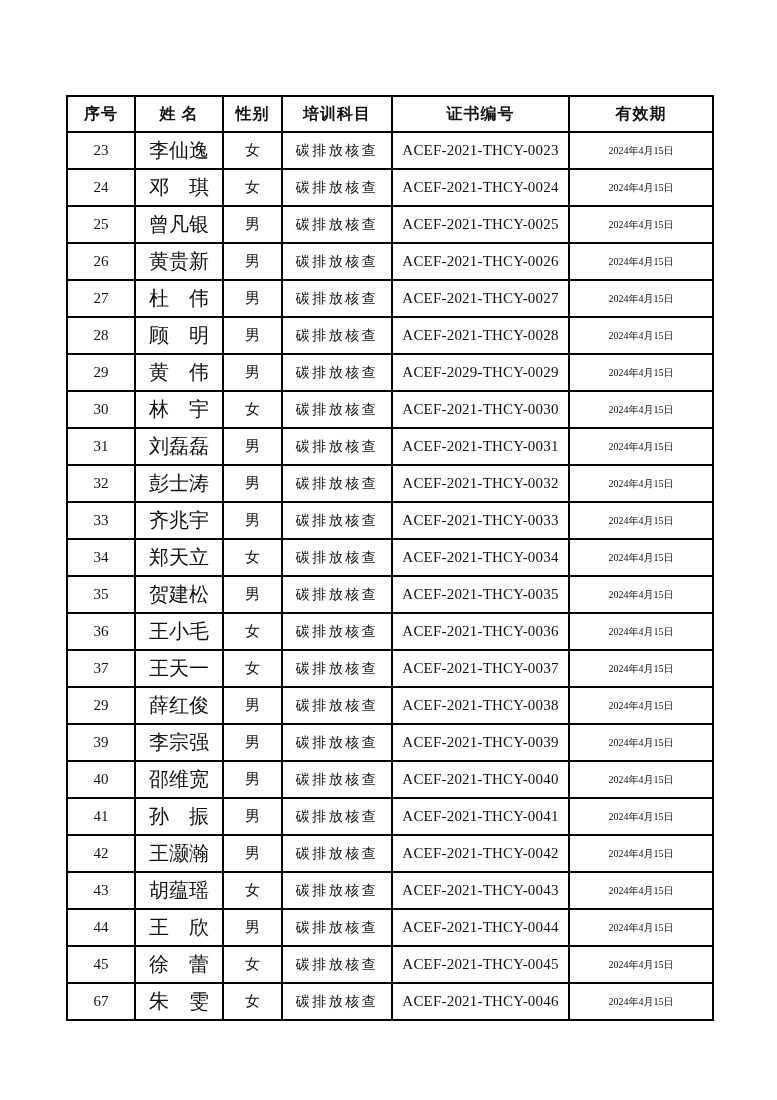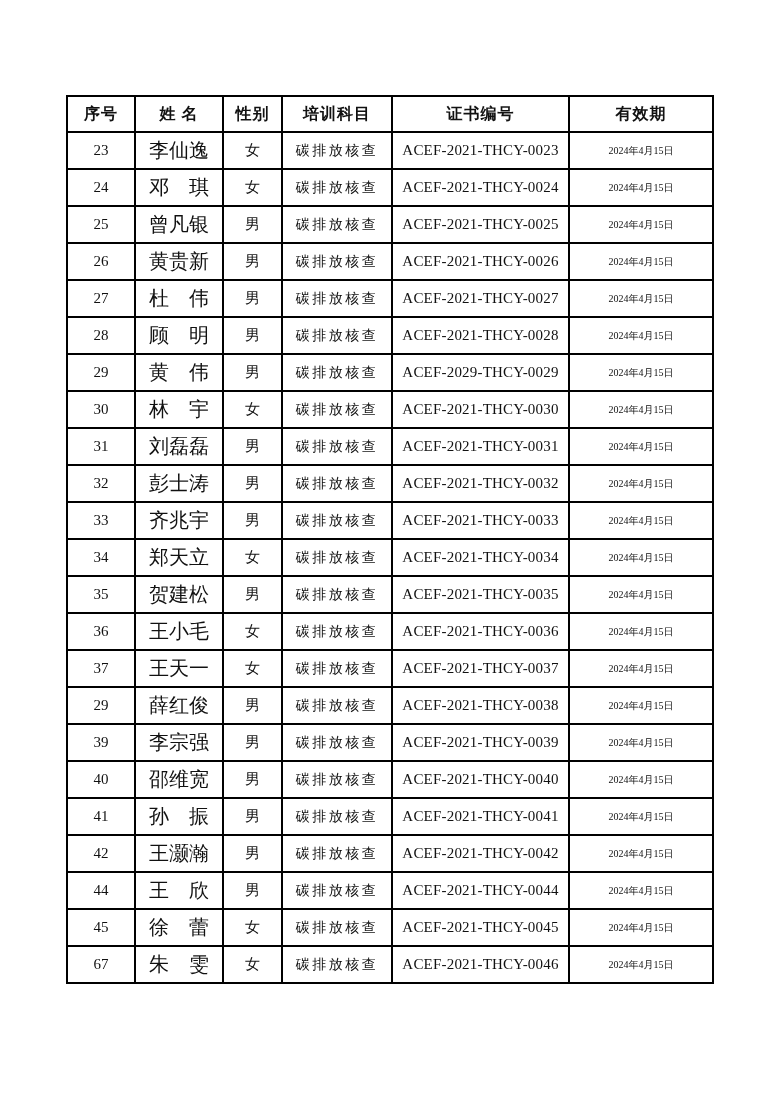--- a/index.html
+++ b/index.html
@@ -262,20 +262,28 @@
 
   <tr>
     <td class="col-no">42</td>
     <td class="col-name">王灏瀚</td>
     <td class="col-gender">男</td>
     <td class="col-subject">碳排放核查</td>
     <td class="col-cert">ACEF-2021-THCY-0042</td>
     <td class="col-valid">2024年4月15日</td>
   </tr>
 
+  <tr>
+    <td class="col-no">43</td>
+    <td class="col-name">胡蕴瑶</td>
+    <td class="col-gender">女</td>
+    <td class="col-subject">碳排放核查</td>
+    <td class="col-cert">ACEF-2021-THCY-0043</td>
+    <td class="col-valid">2024年4月15日</td>
+  </tr>
 
   <tr>
     <td class="col-no">44</td>
     <td class="col-name">王　欣</td>
     <td class="col-gender">男</td>
     <td class="col-subject">碳排放核查</td>
     <td class="col-cert">ACEF-2021-THCY-0044</td>
     <td class="col-valid">2024年4月15日</td>
   </tr>
 

